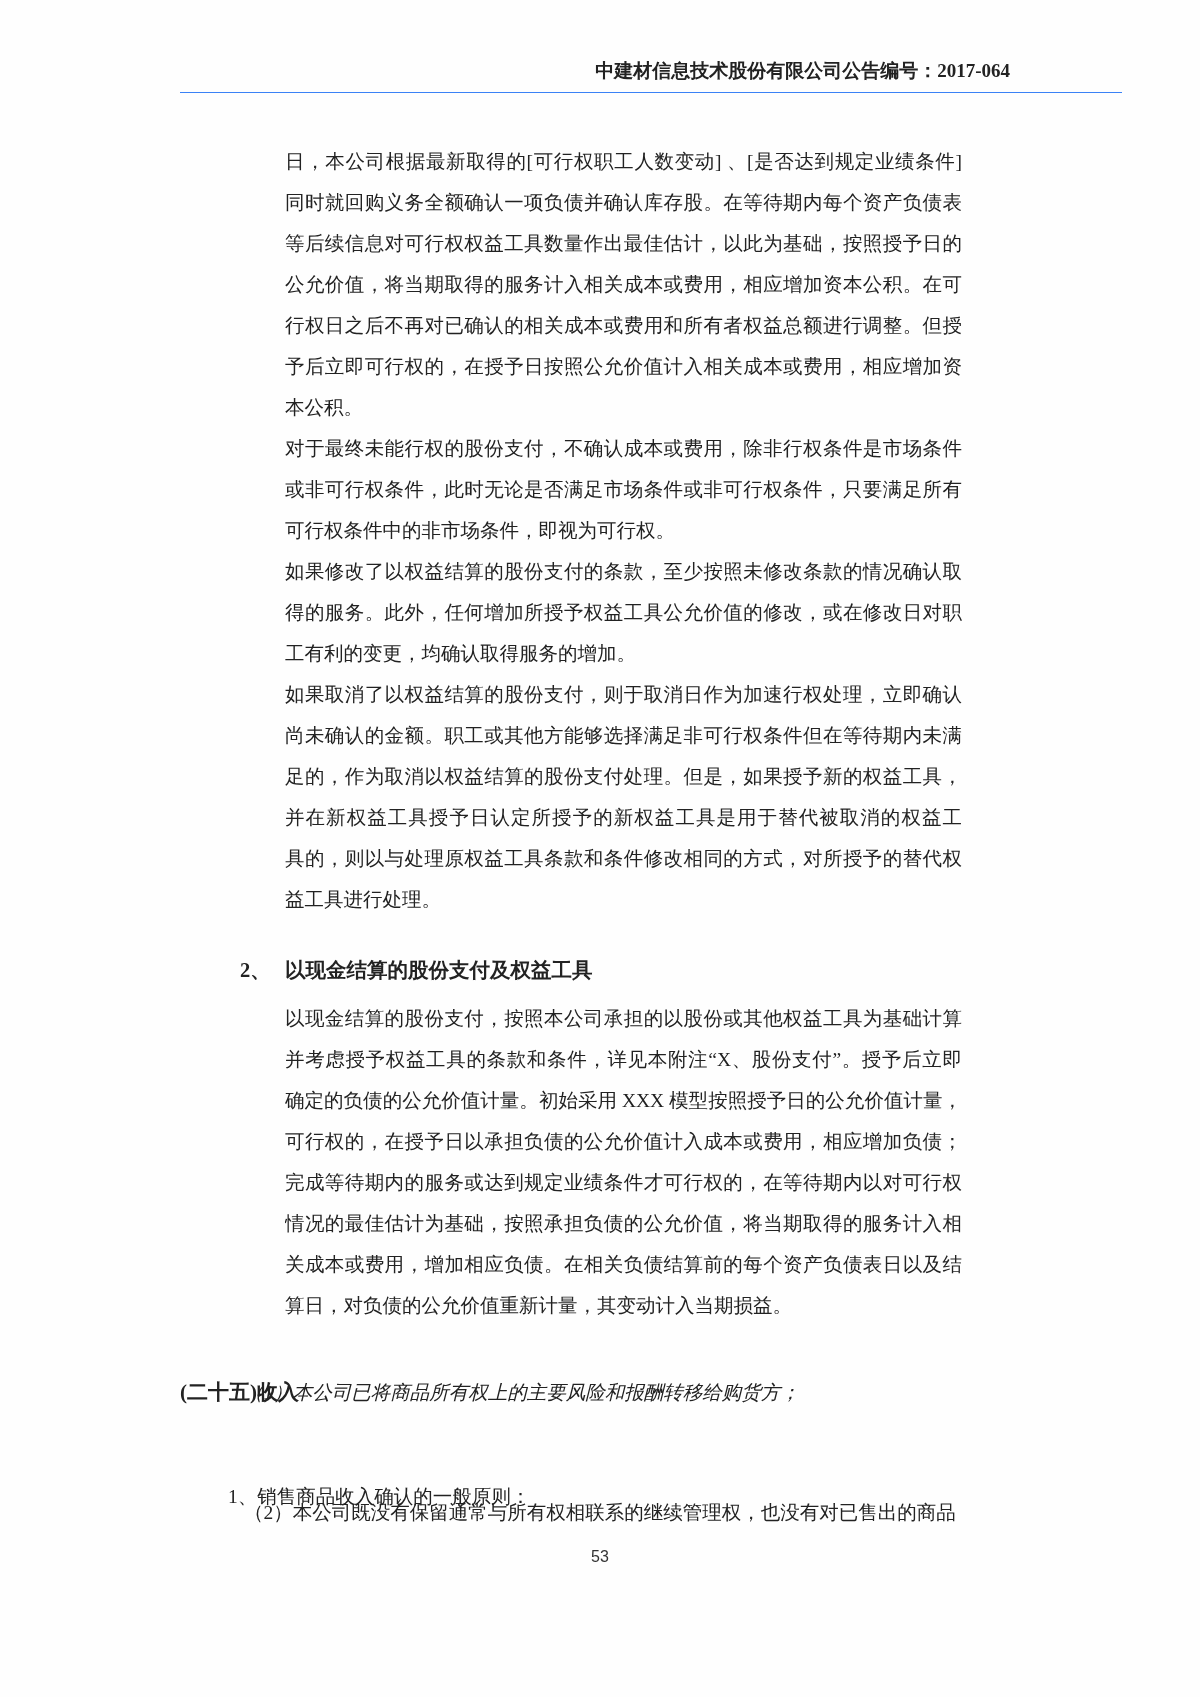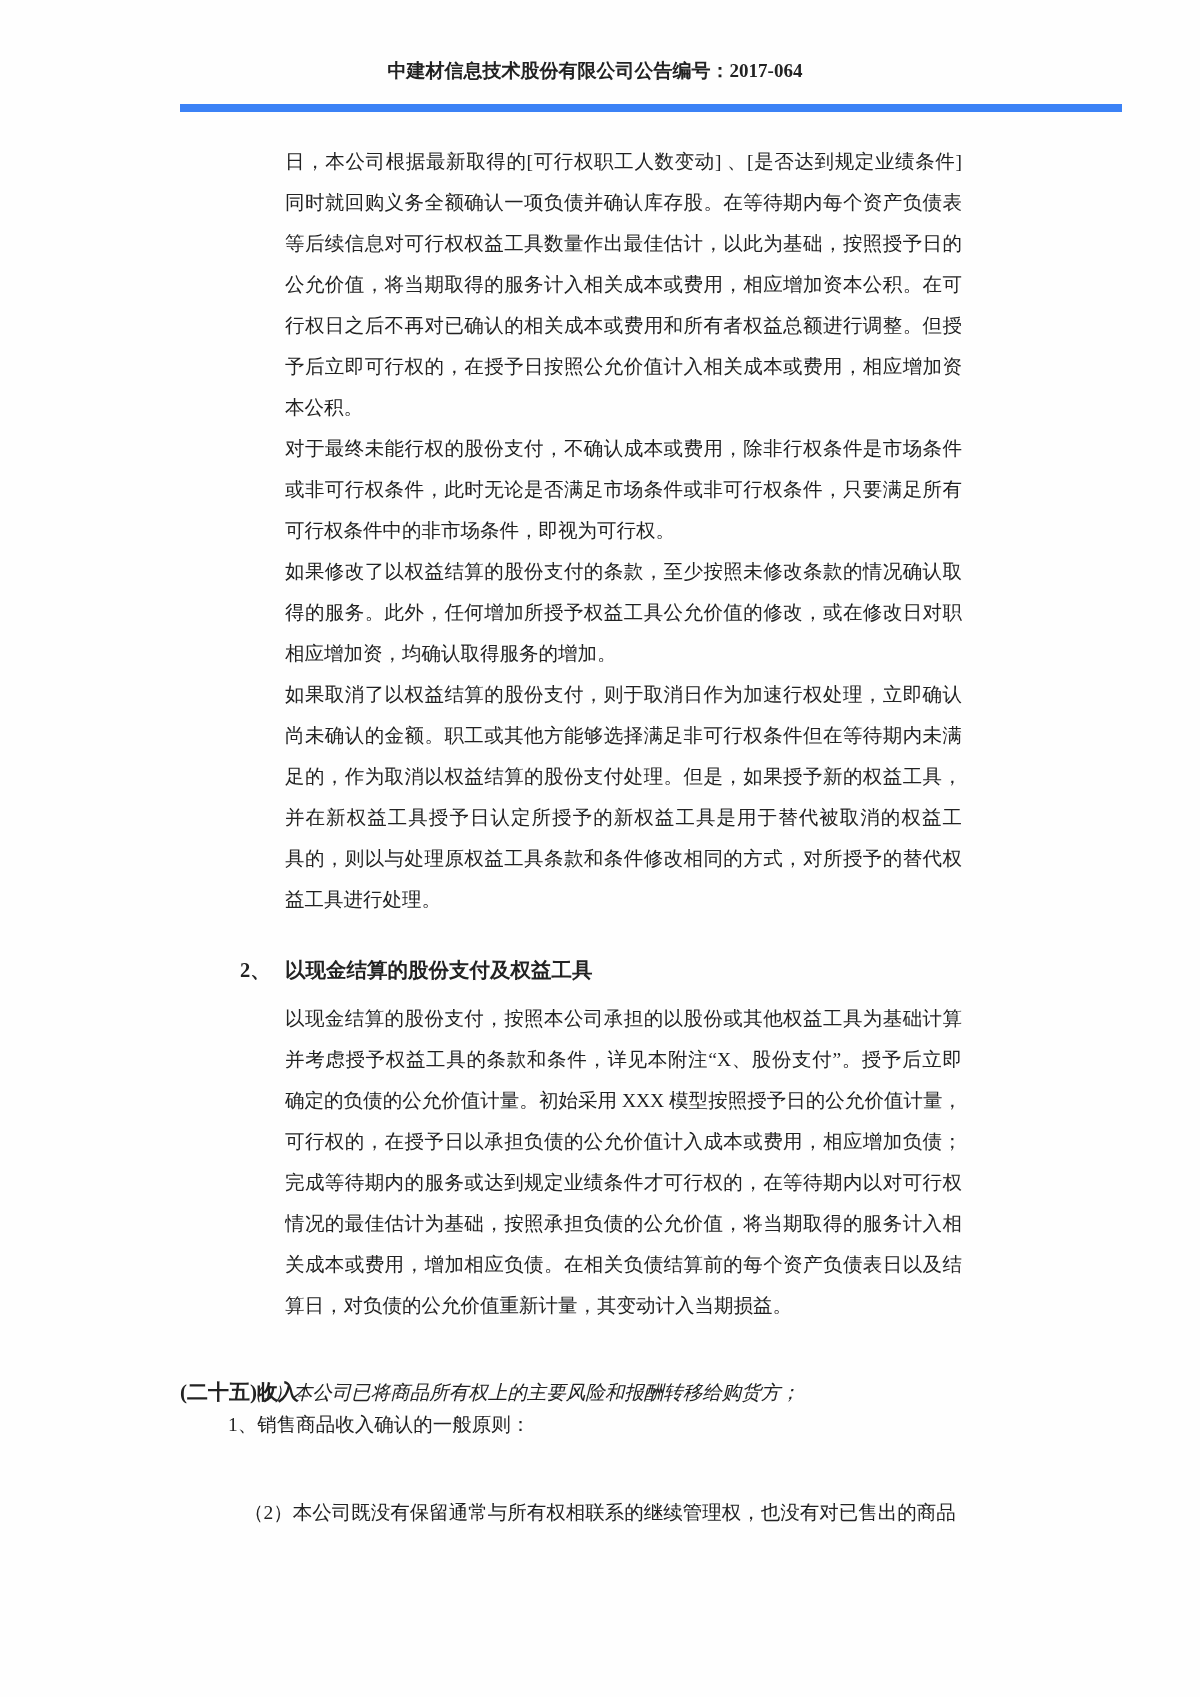--- a/index.html
+++ b/index.html
@@ -9,23 +9,23 @@
     background:#fefefe;
     font-family:"Liberation Serif","DejaVu Serif",serif;
     color:#222222;
     overflow:hidden;
   }
   
   .header {
     position:absolute; left:180px; top:58px; width:942px;
   }
   .header-row {
-    display:flex; justify-content:center; align-items:flex-end;
-    padding-bottom:20px;
-    border-bottom:8px solid #3b82f6;
+    display:flex; justify-content:flex-end; align-items:flex-end;
+    padding-bottom:8px;
+    border-bottom:1px solid #3b82f6;
     font-size:19px; font-weight:600;
   }
   .header-right { padding-right:112px; }
   
   .body-block {
     position:absolute; left:285px; width:677px;
     font-size:19.5px;
   }
   .blk-a { top:141px; }
   .blk-e { top:998px; }
@@ -48,21 +48,21 @@
     position:absolute; left:180px; top:1372px;
     height:41px; line-height:41px;
     font-weight:bold; font-size:21px;
   }
   
   .item {
     position:absolute;
     height:41px; line-height:41px;
     font-size:19.5px;
   }
-  .item-1 { left:228px; top:1404px; }
+  .item-1 { left:228px; top:1476px; }
   .item-2 { left:244px; top:1372px;font-style:italic; }
   .item-3 { left:244px; top:1492px; }
   
   .pageno {
     position:absolute; left:0; top:1548px; width:100%;
     text-align:center;
     font-family:"Liberation Sans","DejaVu Sans",sans-serif;
     font-size:16px; color:#333333;
   }
 </style>
@@ -89,21 +89,21 @@
       <div class="ln last">本公积。</div>
     </div>
     <div>
       <div class="ln">对于最终未能行权的股份支付，不确认成本或费用，除非行权条件是市场条件</div>
       <div class="ln">或非可行权条件，此时无论是否满足市场条件或非可行权条件，只要满足所有</div>
       <div class="ln last">可行权条件中的非市场条件，即视为可行权。</div>
     </div>
     <div>
       <div class="ln">如果修改了以权益结算的股份支付的条款，至少按照未修改条款的情况确认取</div>
       <div class="ln">得的服务。此外，任何增加所授予权益工具公允价值的修改，或在修改日对职</div>
-      <div class="ln last">相应增加资，均确认取得服务的增加。</div>
+      <div class="ln last">工有利的变更，均确认取得服务的增加。</div>
     </div>
     <div>
       <div class="ln">如果取消了以权益结算的股份支付，则于取消日作为加速行权处理，立即确认</div>
       <div class="ln">尚未确认的金额。职工或其他方能够选择满足非可行权条件但在等待期内未满</div>
       <div class="ln">足的，作为取消以权益结算的股份支付处理。但是，如果授予新的权益工具，</div>
       <div class="ln">并在新权益工具授予日认定所授予的新权益工具是用于替代被取消的权益工</div>
       <div class="ln">具的，则以与处理原权益工具条款和条件修改相同的方式，对所授予的替代权</div>
       <div class="ln last">益工具进行处理。</div>
     </div>
   </div>
@@ -125,14 +125,15 @@
       <div class="ln last">算日，对负债的公允价值重新计量，其变动计入当期损益。</div>
     </div>
   </div>
 
   <div class="h25">(二十五)收入</div>
 
   <div class="item item-1">1、销售商品收入确认的一般原则：</div>
   <div class="item item-2">（1）本公司已将商品所有权上的主要风险和报酬转移给购货方；</div>
   <div class="item item-3">（2）本公司既没有保留通常与所有权相联系的继续管理权，也没有对已售出的商品</div>
 
+  <div class="pageno">53</div>
 
 </div>
 
 </body></html>

